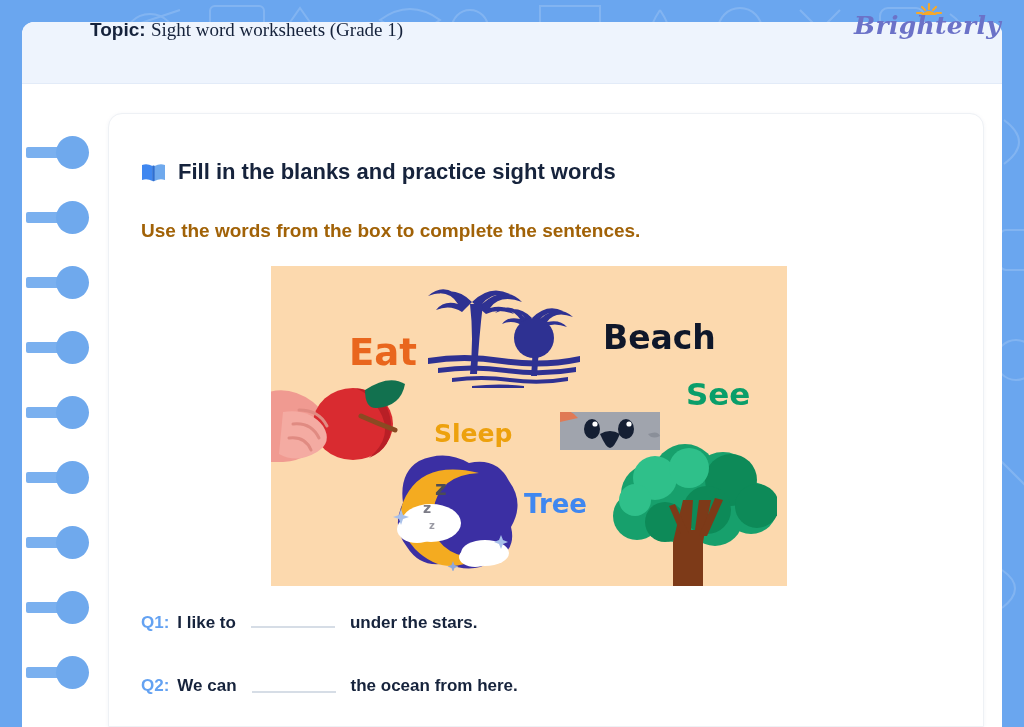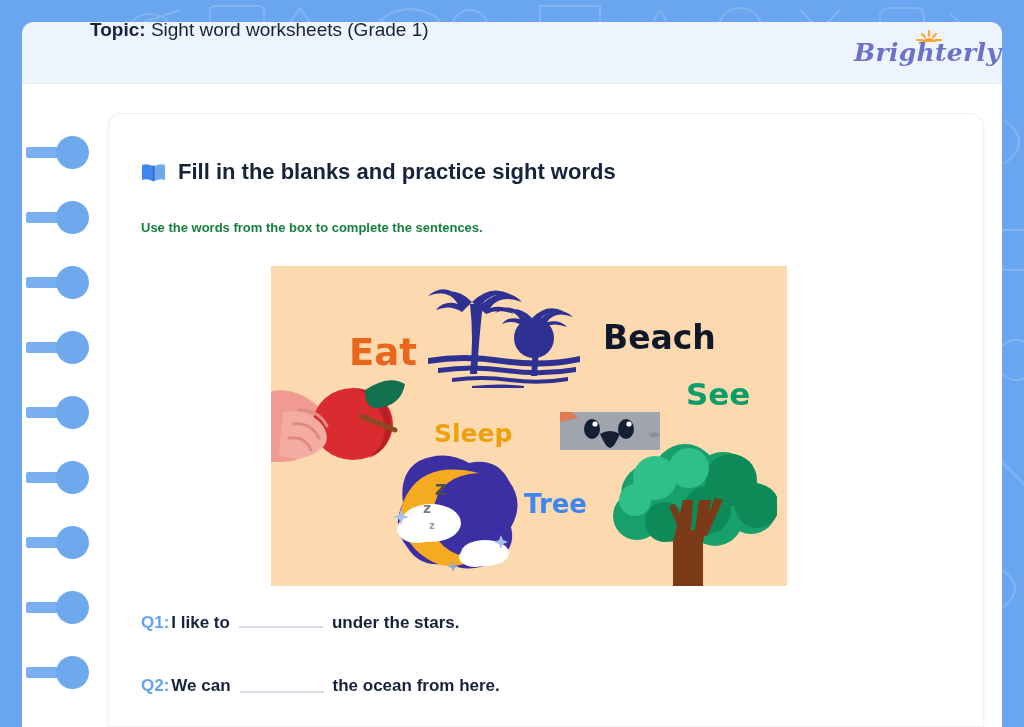--- a/index.html
+++ b/index.html
@@ -36,25 +36,25 @@
     width: 980px; height: 62px;
     background: #eef4fd;
     border-radius: 12px 12px 0 0;
     border-bottom: 1px solid #e2ebf8;
   }
   .topic-line {
     position: absolute; left: 90px; top: 19px;
     font-size: 19px; color: #15223b; white-space: nowrap;
   }
   .topic-label { font-weight: 700; margin-top: 46px; }
-  .topic-value { font-weight: 400; }
+  .topic-value { font-weight: 400; font-family: Liberation Serif, serif; }
 
   
   .logo {
-    position: absolute; right: 30px; top: 28px;
+    position: absolute; right: 30px; top: 1px;
     width: 140px; height: 44px;
   }
   .logo-word {
     position: absolute; left: 0; top: 10px; width: 140px;
     text-align: center;
     font-family: "DejaVu Serif", serif;
     font-style: italic; font-weight: 700;
     font-size: 25px; letter-spacing: .3px;
     color: #6b72c8;
   }
@@ -86,21 +86,21 @@
   .head-row {
     position: absolute; left: 32px; top: 45px;
     display: flex; align-items: center; gap: 12px;
   }
   .book-icon { width: 25px; height: 21px; flex: none; }
   .head-title {
     font-size: 22px; font-weight: 700; color: #16233c; white-space: nowrap;
   }
   .subtitle {
     position: absolute; left: 32px; top: 106px;
-    font-size: 13px; font-weight: 700; color: #15803d; white-space: nowrap;
+    font-size: 19px; font-weight: 700; color: #a16207; white-space: nowrap;
   }
 
   
   .panel {
     position: absolute; left: 162px; top: 152px;
     width: 516px; height: 320px;
     background: #fcd9ae; overflow: hidden;
   }
   .panel svg { position: absolute; left: 0; top: 0; }
   .word {
@@ -109,21 +109,21 @@
     font-weight: 700; white-space: nowrap; line-height: 1;
   }
   .w-eat   { left: 78px;  top: 68px;  font-size: 37px; color: #e9661d; }
   .w-beach { left: 332px; top: 55px;  font-size: 33px; color: #0f172a; }
   .w-sleep { left: 163px; top: 155px; font-size: 25px; color: #eda10d; }
   .w-tree  { left: 253px; top: 225px; font-size: 26px; color: #3f87f0; }
 
   
   .q-row {
     position: absolute; left: 32px;
-    display: flex; align-items: baseline; gap: 2px;
+    display: flex; align-items: baseline; gap: 8px;
     font-size: 17px; font-weight: 700; color: #16233c; white-space: nowrap;
   }
   .q-row.q1 { top: 499px; }
   .q-row.q2 { top: 562px; align-items: center; }
   .q-tag { color: #64a2f2; }
   .blank {
     display: inline-block; width: 84px; height: 14px;
     border-bottom: 2px solid #d6dde6; margin: 0 7px;
   }
 </style>

